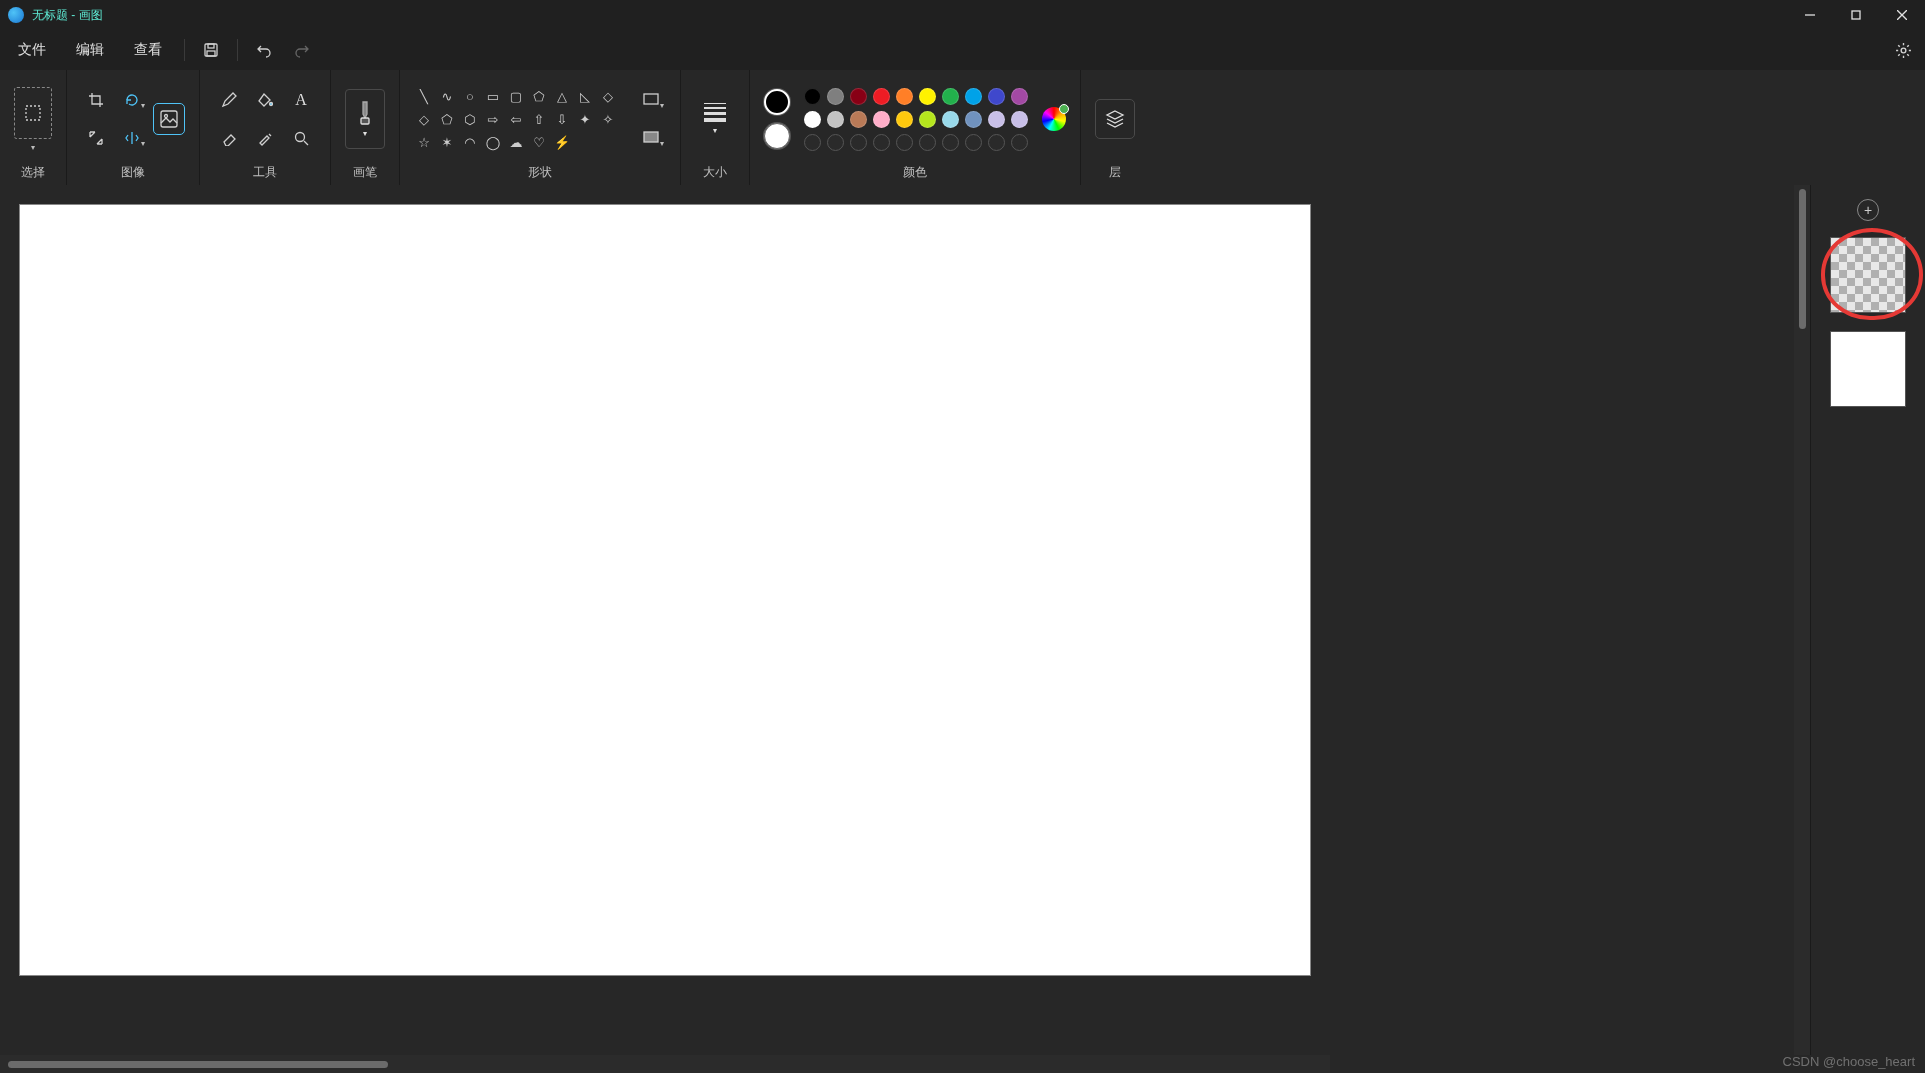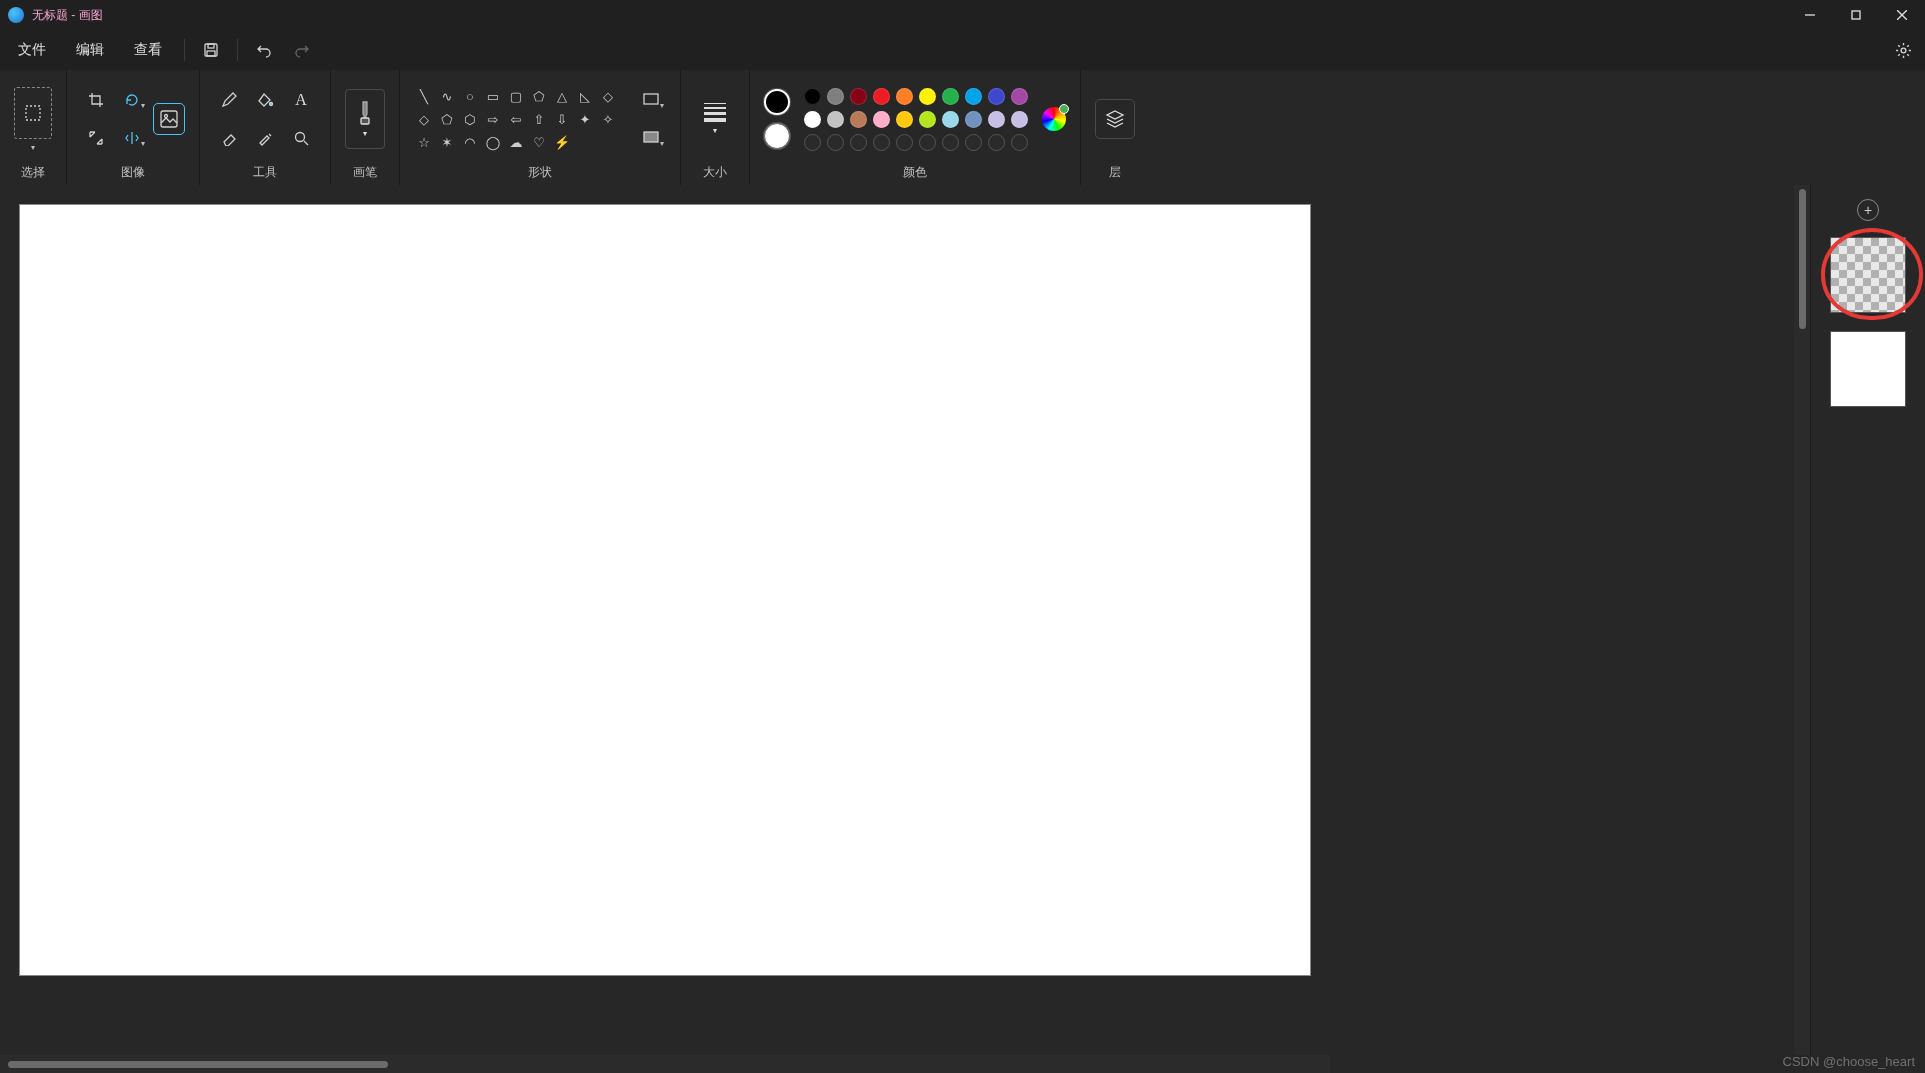--- a/index.html
+++ b/index.html
@@ -1,21 +1,21 @@
 <!DOCTYPE html>
 <html><head>
 <meta charset="utf-8">
 <style>
 * { margin: 0; padding: 0; box-sizing: border-box; font-family: "Segoe UI", "Microsoft YaHei", sans-serif; }
 body { background: #202020; color: #e0e0e0; width: 1925px; height: 1073px; overflow: hidden; display: flex; flex-direction: column; }
 
 
 .titlebar { height: 30px; background: #202020; display: flex; align-items: center; padding-left: 8px; }
 .titlebar .app-icon { width: 16px; height: 16px; margin-right: 8px; border-radius: 50%; background: radial-gradient(circle at 35% 35%, #4fc3f7, #1976d2); }
-.titlebar .title { font-size: 12px; color: #f9a8d4; }
+.titlebar .title { font-size: 12px; color: #5eead4; }
 .win-controls { margin-left: auto; display: flex; }
 .win-btn { width: 46px; height: 30px; display: flex; align-items: center; justify-content: center; color: #e0e0e0; }
 .win-btn svg { width: 10px; height: 10px; }
 
 
 .menubar { height: 40px; background: #202020; display: flex; align-items: center; padding: 0 4px; gap: 2px; }
 .menu-item { padding: 6px 14px; font-size: 14px; color: #e0e0e0; border-radius: 4px; }
 .menu-sep { width: 1px; height: 22px; background: #3a3a3a; margin: 0 6px; }
 .menu-icon-btn { width: 36px; height: 30px; display: flex; align-items: center; justify-content: center; border-radius: 4px; color: #d0d0d0; }
 .menu-icon-btn.disabled { color: #666; }

